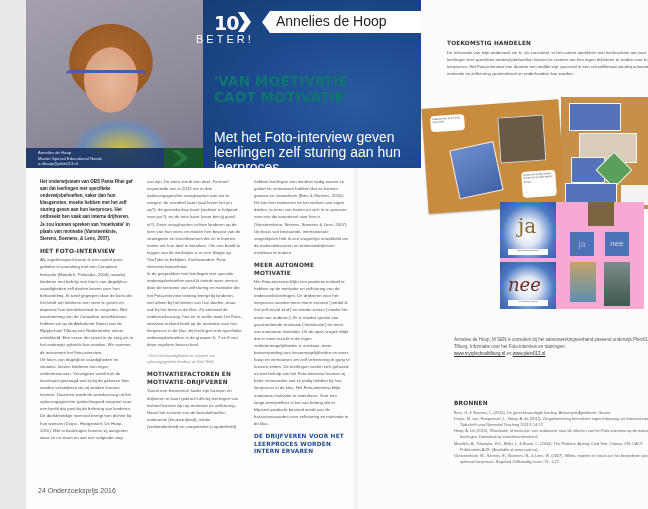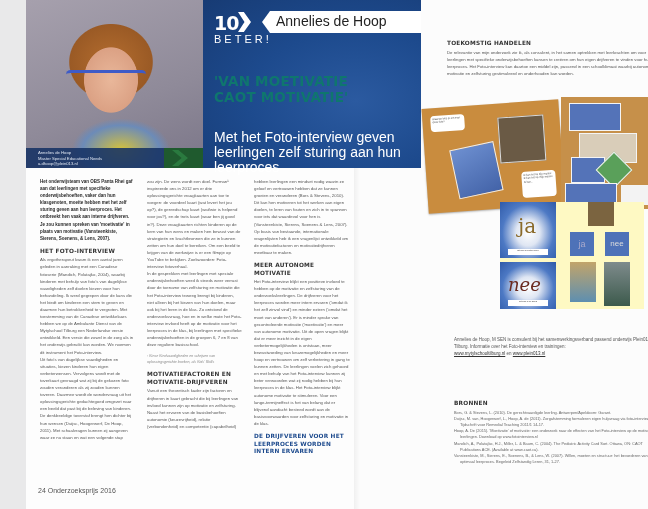--- a/index.html
+++ b/index.html
@@ -23,21 +23,21 @@
   .photo .glasses { position: absolute; left: 40px; top: 70px; width: 80px; height: 9px; border-top: 3px solid #3e5bc7; border-radius: 6px; }
   .caption-box { position: absolute; left: 0; top: 148px; width: 138px; height: 20px; background: rgba(22,50,100,0.88); padding: 2px 12px; }
   .caption-box div { font-size: 4.2px; line-height: 5.6px; color: #dfe6f2; }
   .caption-green { position: absolute; left: 138px; top: 148px; width: 39px; height: 20px; background: #1f5a2e; clip-path: polygon(0 0, 100% 0, 100% 100%, 0 100%); }
   .caption-green:after { content:""; position:absolute; left:8px; top:2px; width:16px; height:16px; background:#2a7a3f; clip-path: polygon(0 0, 40% 0, 100% 50%, 40% 100%, 0 100%, 60% 50%); }
 
   .blue-panel { position: absolute; left: 177px; top: 0; width: 218px; height: 168px;
     background: radial-gradient(ellipse at 70% 60%, #2b5aa0 0%, #1d4a8d 50%, #173b74 100%); }
   .logo-num { position: absolute; left: 188px; top: 12px; font-family: "DejaVu Sans", sans-serif; font-weight: bold; font-size: 19px; color: #ffffff; letter-spacing: -1px; }
   .logo-chev { position: absolute; left: 212px; top: 12px; width: 13px; height: 20px; background: #fff; clip-path: polygon(0 0, 45% 0, 100% 50%, 45% 100%, 0 100%, 50% 50%); }
-  .logo-beter { position: absolute; left: 188px; top: 33px; font-size: 11px; letter-spacing: 3px; color: #ffffff; }
+  .logo-beter { position: absolute; left: 170px; top: 33px; font-size: 11px; letter-spacing: 3px; color: #ffffff; }
   .name-tag { position: absolute; left: 236px; top: 11px; width: 159px; height: 22px; background: #ffffff; clip-path: polygon(8px 0, 100% 0, 100% 100%, 8px 100%, 0 50%); padding: 2px 0 0 14px; font-size: 14px; color: #222; white-space: nowrap; overflow: hidden; }
   .headline { position: absolute; left: 188px; top: 73px; font-family: "DejaVu Sans", sans-serif; font-weight: bold; font-size: 13.5px; line-height: 16px; color: #0f766e; letter-spacing: 0.2px; }
   .subhead { position: absolute; left: 188px; top: 130px; width: 200px; font-size: 14px; line-height: 15px; color: #ffffff; }
 
   
   .col { position: absolute; top: 178px; font-size: 4.3px; line-height: 7.1px; color: #555; }
   .col1 { left: 14px; width: 95px; }
   .col2 { left: 121px; width: 95px; }
   .col3 { left: 228px; width: 96px; }
   .lead { font-weight: bold; color: #2a2a2a; font-size: 4.5px; line-height: 7.1px; }
@@ -54,21 +54,21 @@
 
   .photo1 { position: absolute; left: 399px; top: 104px; width: 137px; height: 105px; background: #c98c3e; transform: rotate(-4deg); box-shadow: 0 1px 2px rgba(0,0,0,0.3); }
   .photo1 .card { position: absolute; left: 28px; top: 40px; width: 45px; height: 50px; background: linear-gradient(160deg, #6d8fd0, #4363a8); border: 1px solid #eee; transform: rotate(-8deg); }
   .photo1 .card2 { position: absolute; left: 75px; top: 14px; width: 46px; height: 46px; background: #6a5a45; border: 1px solid #ddd; }
   .photo1 .bubble { position: absolute; background: #fff; border-radius: 4px; font-size: 2.6px; line-height: 3.3px; padding: 2px; color: #444; }
   .photo1 .b1 { left: 8px; top: 8px; width: 34px; height: 16px; }
   .photo1 .b2 { left: 95px; top: 70px; width: 34px; height: 26px; }
 
   .photo2 { position: absolute; left: 535px; top: 97px; width: 113px; height: 112px; background: #c6904a; }
   .photo2 .c { position: absolute; background: #5473b8; border: 1px solid #f4f4f4; }
-  .photo3 { position: absolute; left: 474px; top: 202px; width: 144px; height: 107px; background: #fef9c3; }
+  .photo3 { position: absolute; left: 474px; top: 202px; width: 144px; height: 107px; background: #f9a8d4; }
   .ja-card { position: absolute; left: 0; top: 0; width: 56px; height: 56px; background: radial-gradient(ellipse at 50% 55%, #ffffff 0%, #dfe6f3 30%, #4d79c4 65%, #2f5aa8 100%); }
   .nee-card { position: absolute; left: 0; top: 60px; width: 56px; height: 47px; background: radial-gradient(ellipse at 50% 55%, #ffffff 0%, #dfe6f3 30%, #4d79c4 65%, #2f5aa8 100%); }
   .ja-word { position: absolute; left: 18px; top: 12px; font-family: "DejaVu Serif", serif; font-size: 20px; color: #8a6a2a; }
   .nee-word { position: absolute; left: 8px; top: 12px; font-family: "DejaVu Serif", serif; font-style: italic; font-size: 18px; color: #6a2a20; }
   .card-lbl { position: absolute; left: 8px; bottom: 3px; width: 40px; height: 6px; background: #fff; font-size: 2.4px; text-align: center; color: #333; }
   .small-ja { position: absolute; left: 70px; top: 30px; width: 24px; height: 24px; background: #4e72b8; color: #aac; font-size: 9px; text-align: center; line-height: 24px; }
   .small-nee { position: absolute; left: 105px; top: 30px; width: 24px; height: 24px; background: #4e72b8; color: #ddd; font-size: 8px; text-align: center; line-height: 24px; }
   .cube { position: absolute; left: 88px; top: 0; width: 26px; height: 24px; background: #7b6440; }
   .stack1 { position: absolute; left: 70px; top: 60px; width: 26px; height: 40px; background: linear-gradient(#c2a46a, #5e8fb0); }
   .stack2 { position: absolute; left: 104px; top: 60px; width: 26px; height: 44px; background: linear-gradient(#7e8b8c, #3c5a4c); }

